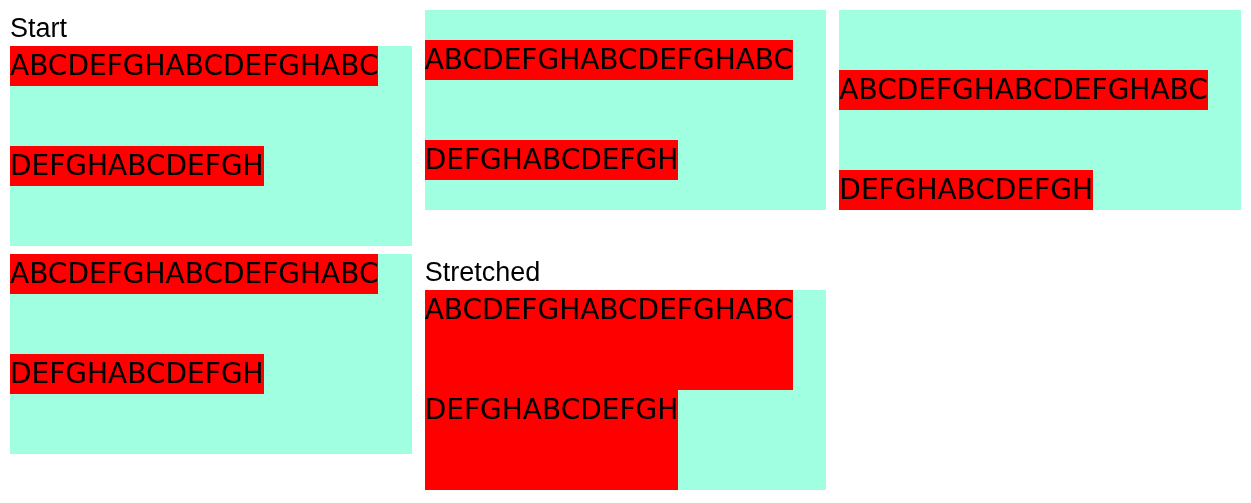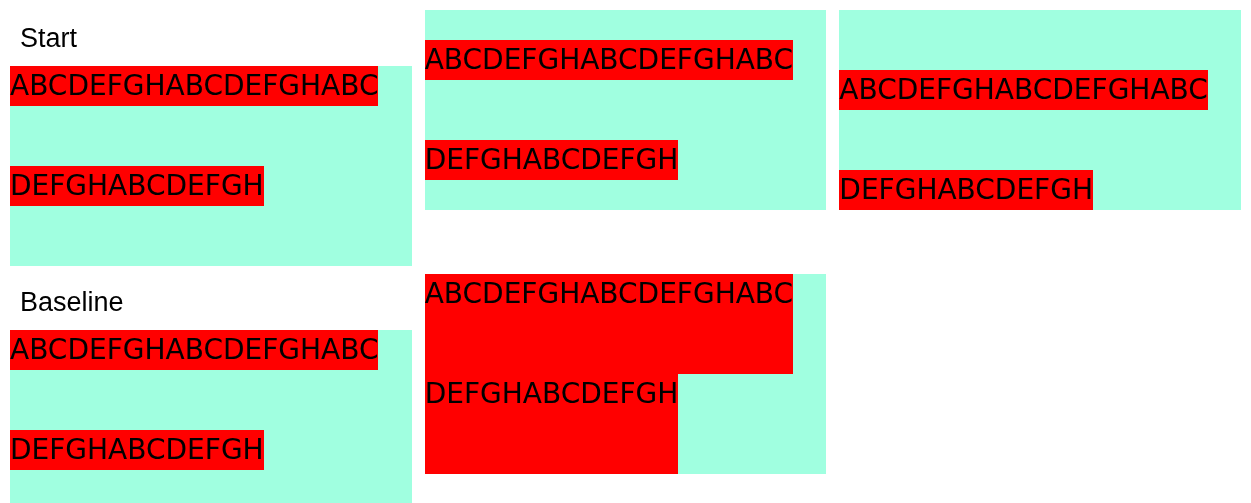--- a/index.html
+++ b/index.html
@@ -11,21 +11,21 @@
     font-family: "DejaVu Sans", "Liberation Sans", sans-serif;
     color: #000000;
   }
   .grid {
     display: grid;
     grid-template-columns: repeat(3, 1fr);
     column-gap: 13px;
     row-gap: 8px;
   }
   .panel-title {
-    margin: 10px;
+    margin: 0;
     font-size: 27px;
     font-weight: 400;
     line-height: 36px;
     color: #000000;
     font-family: "Liberation Sans", "DejaVu Sans", sans-serif;
   }
   .container {
     display: flex;
     flex-wrap: wrap;
     align-content: stretch;
@@ -67,27 +67,27 @@
   </div>
 
   <div class="panel">
     <div class="container" data-align="flex-end">
       <div class="item">ABCDEFGHABCDEFGHABC</div>
       <div class="item">DEFGHABCDEFGH</div>
     </div>
   </div>
 
   <div class="panel">
-    <h2 class="panel-title">Baseline</h2>
     <div class="container" data-align="baseline">
       <div class="item">ABCDEFGHABCDEFGHABC</div>
       <div class="item">DEFGHABCDEFGH</div>
     </div>
   </div>
 
   <div class="panel">
+    <h2 class="panel-title">Stretched</h2>
     <div class="container" data-align="stretch">
       <div class="item">ABCDEFGHABCDEFGHABC</div>
       <div class="item">DEFGHABCDEFGH</div>
     </div>
   </div>
 
 </div>
 
 </body></html>

